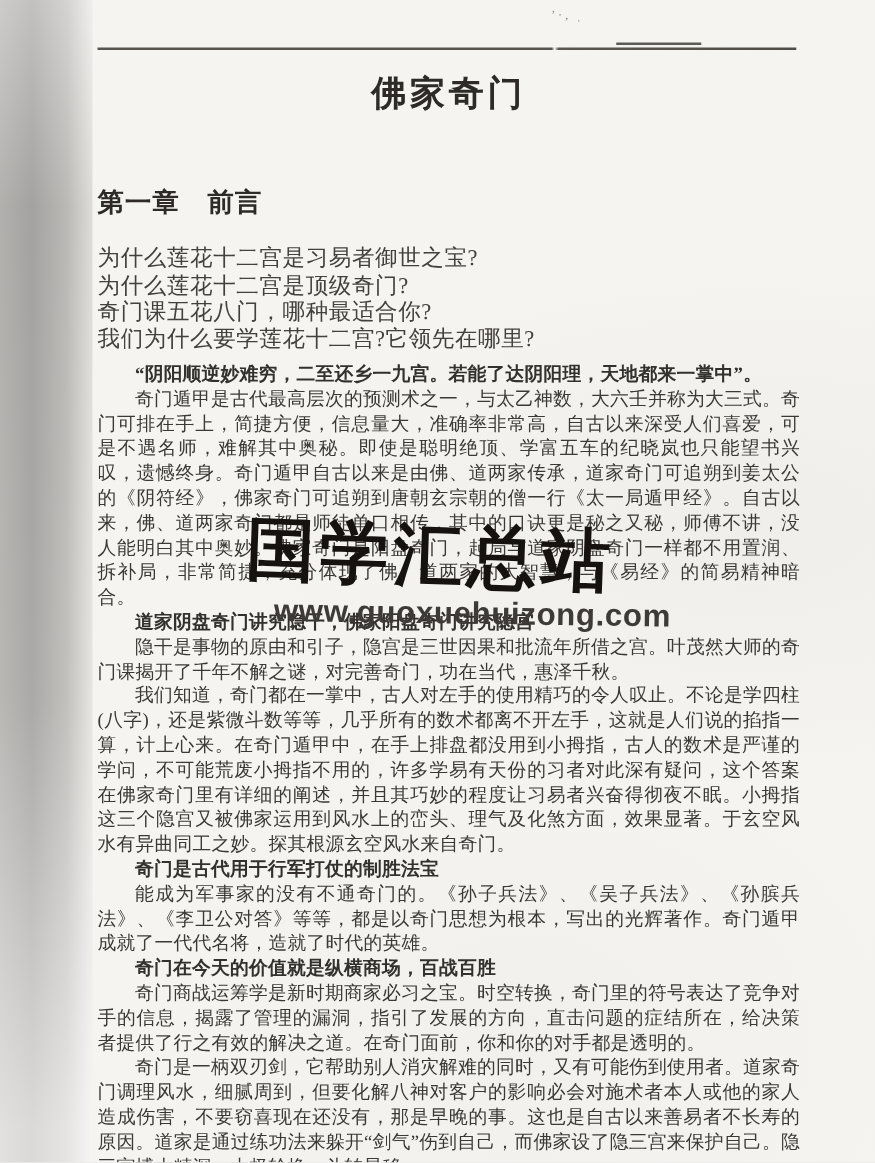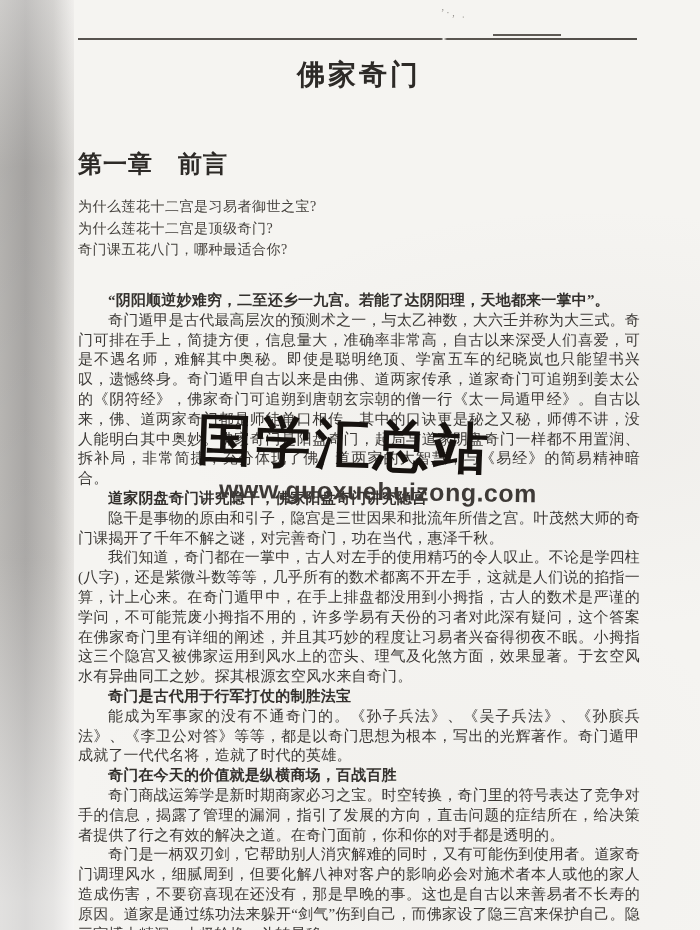--- a/index.html
+++ b/index.html
@@ -29,26 +29,26 @@
 
   .corner-mark{ position:absolute; left:441px; top:7px; font-size:10px; color:#8d8a85; letter-spacing:2px; }
 
   .page-title{
     position:absolute; left:78px; top:56px; width:562px; text-align:center;
     font-size:28px; font-weight:bold; color:#2d2a27; letter-spacing:3px;font-family:Liberation Serif, serif;
   }
 
   .chapter-heading{
     position:absolute; left:78px; top:148px;
-    font-size:24px; font-weight:bold; color:#2d2a27; letter-spacing:1px;
+    font-size:21px; font-weight:bold; color:#2d2a27; letter-spacing:1px;
   }
 
   .question-list{
     position:absolute; left:78px; top:196px; width:562px;
-    font-size:14px; line-height:21.5px; color:#44403c; letter-spacing:0.5px;
+    font-size:18px; line-height:21.5px; color:#44403c; letter-spacing:0.5px;
   }
 
   .body-flow{
     position:absolute; left:78px; top:286px; width:562px;
     font-size:15px; line-height:19.8px; color:#3b3835; letter-spacing:0.2px;
   }
   .blk{ text-align:justify; text-indent:2em; }
   .blk.quote{ font-weight:bold; color:#33302d; margin-top:5px; }
   .blk.sub{ font-weight:bold; color:#33302d; }
 
@@ -78,20 +78,21 @@
   <div class="corner-mark">ʼ·‚ ˌ</div>
 
   <div class="page-title">佛家奇门</div>
 
   <div class="chapter-heading">第一章　前言</div>
 
   <div class="question-list">
     <div class="q-line">为什么莲花十二宫是习易者御世之宝?</div>
     <div class="q-line">为什么莲花十二宫是顶级奇门?</div>
     <div class="q-line">奇门课五花八门，哪种最适合你?</div>
+    <div class="q-line">我们为什么要学莲花十二宫?它领先在哪里?</div>
   </div>
 
   <div class="body-flow">
     <div class="blk quote">“阴阳顺逆妙难穷，二至还乡一九宫。若能了达阴阳理，天地都来一掌中”。</div>
     <div class="blk para">奇门遁甲是古代最高层次的预测术之一，与太乙神数，大六壬并称为大三式。奇门可排在手上，简捷方便，信息量大，准确率非常高，自古以来深受人们喜爱，可是不遇名师，难解其中奥秘。即使是聪明绝顶、学富五车的纪晓岚也只能望书兴叹，遗憾终身。奇门遁甲自古以来是由佛、道两家传承，道家奇门可追朔到姜太公的《阴符经》，佛家奇门可追朔到唐朝玄宗朝的僧一行《太一局遁甲经》。自古以来，佛、道两家奇门都是师徒单口相传，其中的口诀更是秘之又秘，师傅不讲，没人能明白其中奥妙。佛家奇门是阳盘奇门，起局与道家阴盘奇门一样都不用置润、拆补局，非常简捷，充分体现了佛、道两家的大智慧，与《易经》的简易精神暗合。</div>
     <div class="blk sub">道家阴盘奇门讲究隐干，佛家阳盘奇门讲究隐宫</div>
     <div class="blk para">隐干是事物的原由和引子，隐宫是三世因果和批流年所借之宫。叶茂然大师的奇门课揭开了千年不解之谜，对完善奇门，功在当代，惠泽千秋。</div>
     <div class="blk para">我们知道，奇门都在一掌中，古人对左手的使用精巧的令人叹止。不论是学四柱(八字)，还是紫微斗数等等，几乎所有的数术都离不开左手，这就是人们说的掐指一算，计上心来。在奇门遁甲中，在手上排盘都没用到小拇指，古人的数术是严谨的学问，不可能荒废小拇指不用的，许多学易有天份的习者对此深有疑问，这个答案在佛家奇门里有详细的阐述，并且其巧妙的程度让习易者兴奋得彻夜不眠。小拇指这三个隐宫又被佛家运用到风水上的峦头、理气及化煞方面，效果显著。于玄空风水有异曲同工之妙。探其根源玄空风水来自奇门。</div>
     <div class="blk sub">奇门是古代用于行军打仗的制胜法宝</div>
     <div class="blk para">能成为军事家的没有不通奇门的。《孙子兵法》、《吴子兵法》、《孙膑兵法》、《李卫公对答》等等，都是以奇门思想为根本，写出的光辉著作。奇门遁甲成就了一代代名将，造就了时代的英雄。</div>

